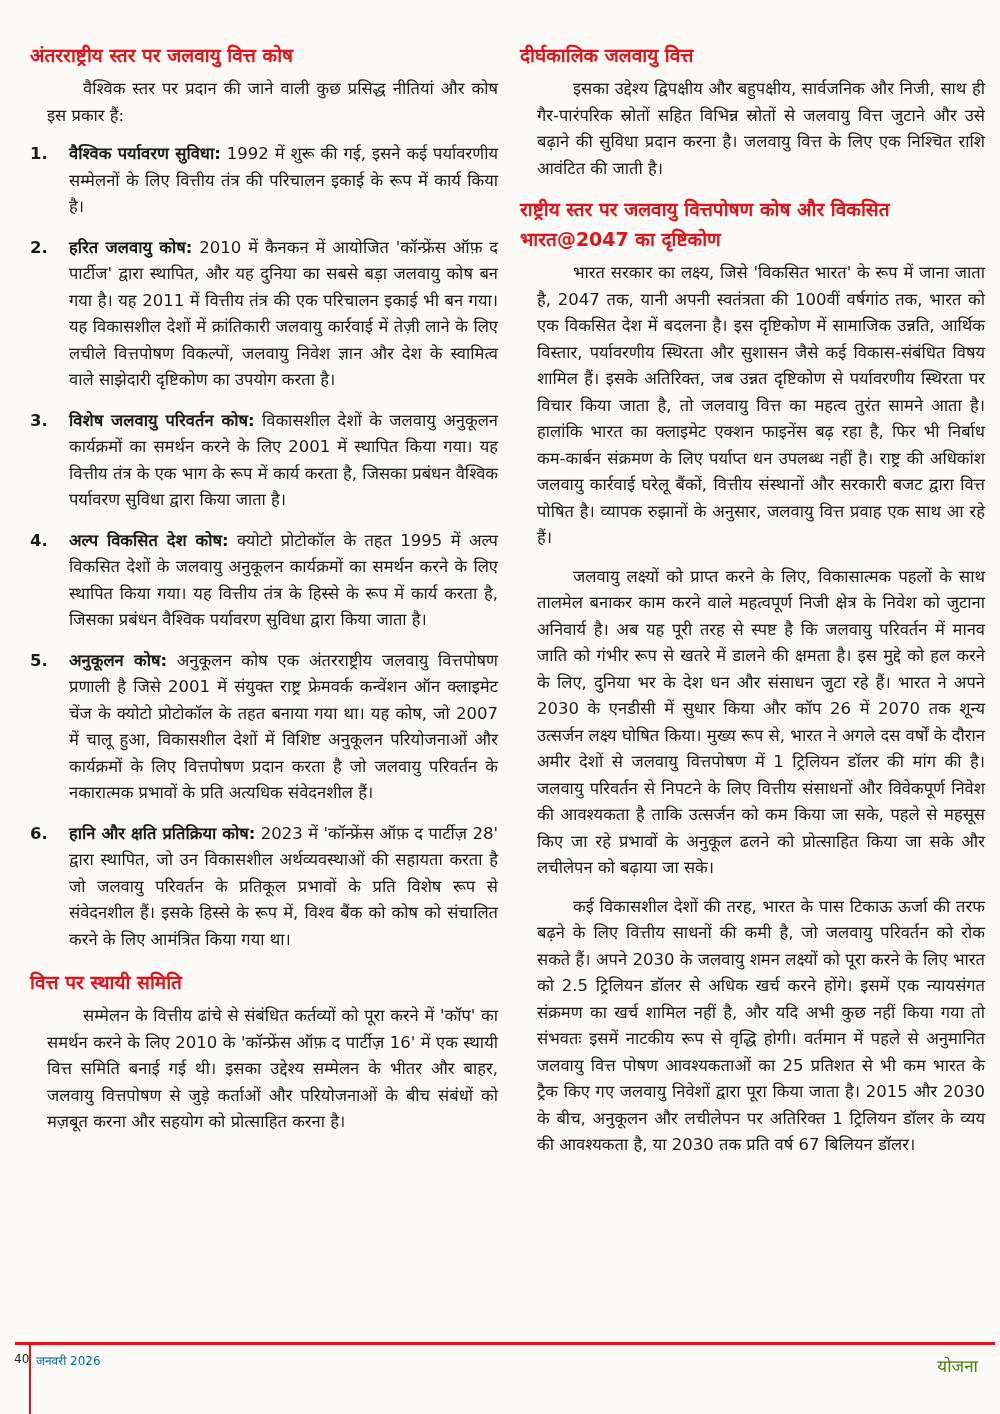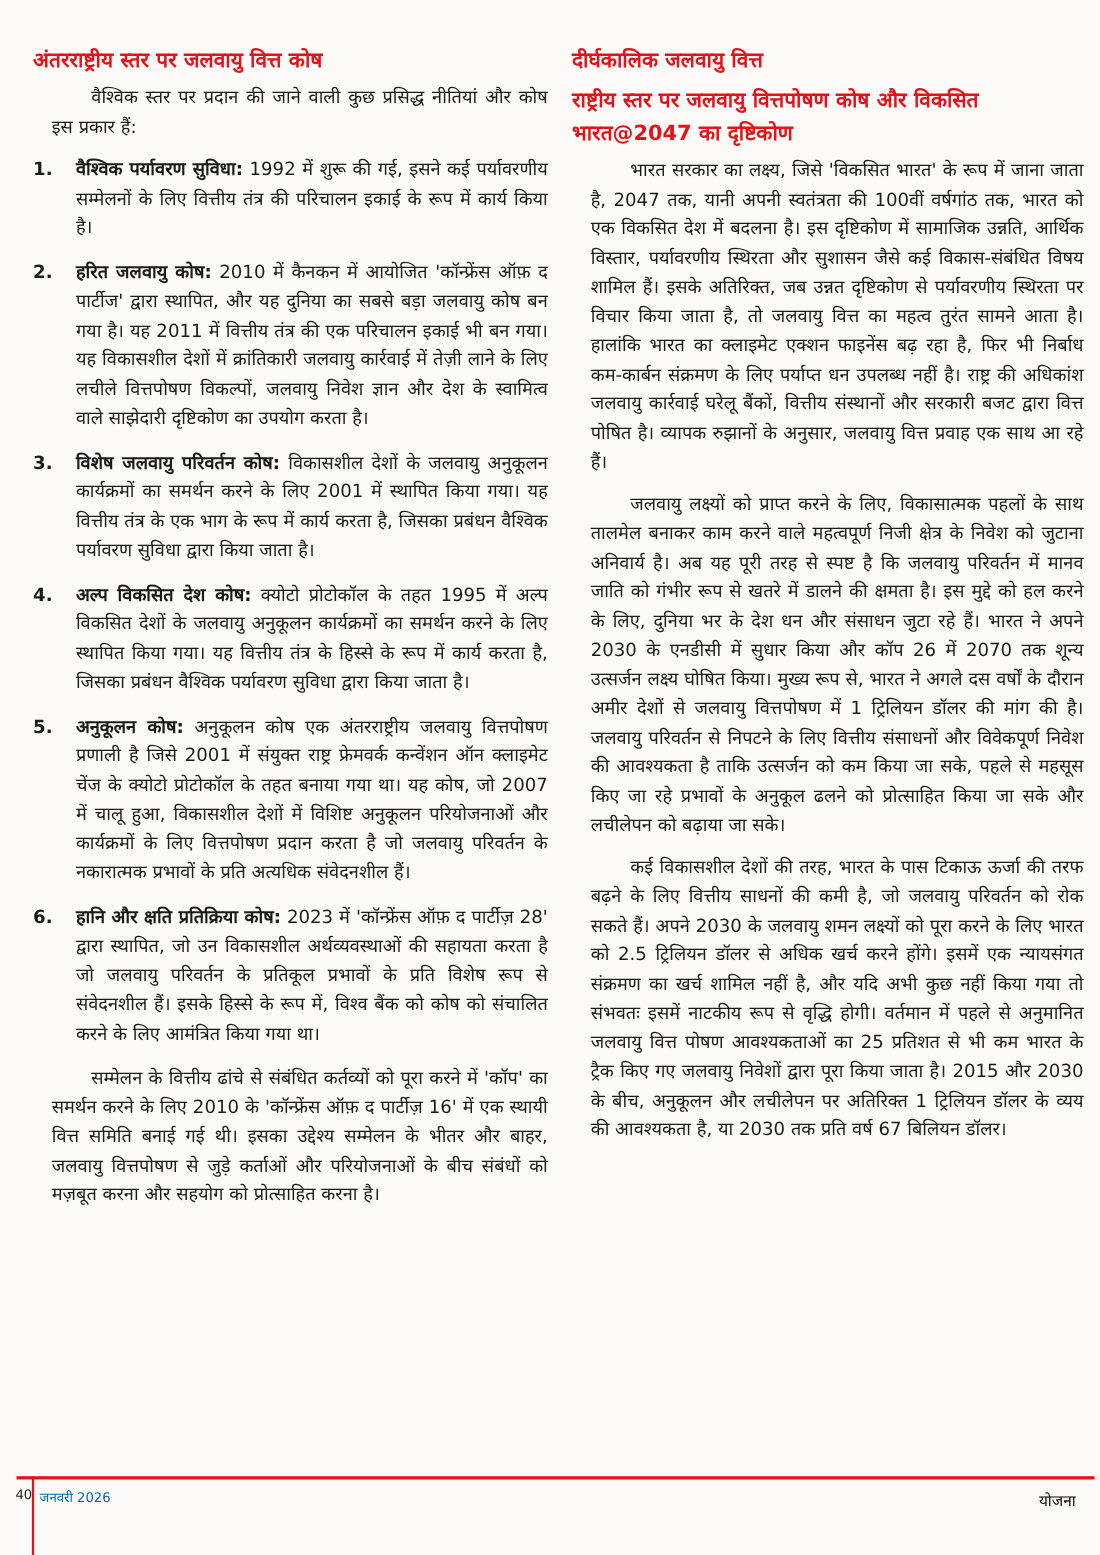--- a/index.html
+++ b/index.html
@@ -37,21 +37,21 @@
       position: absolute; left: 29px; top: 1344px; width: 2px; height: 70px;
       background: #e3121b;
     }
     .footer-page {
       position: absolute; left: 14px; top: 1352px; font-size: 12px; color: #222;
     }
     .footer-date {
       position: absolute; left: 36px; top: 1352px; font-size: 12px; color: #0369a1;
     }
     .footer-brand {
-      position: absolute; right: 22px; top: 1354px; font-size: 14px; color: #000000;
+      position: absolute; right: 22px; top: 1354px; font-size: 17px; color: #4d7c0f;
     }
   </style>
 </head>
 <body>
 
 <div class="page">
 
   <div class="col col-left">
     <h2 class="heading">अंतरराष्ट्रीय स्तर पर जलवायु वित्त कोष</h2>
     <p class="para">वैश्विक स्तर पर प्रदान की जाने वाली कुछ प्रसिद्ध नीतियां और कोष इस प्रकार हैं:</p>
@@ -76,25 +76,27 @@
       <li class="list-item">
         <span class="list-num">5.</span>
         <span class="list-title">अनुकूलन कोष:</span><span> अनुकूलन कोष एक अंतरराष्ट्रीय जलवायु वित्तपोषण प्रणाली है जिसे 2001 में संयुक्त राष्ट्र फ्रेमवर्क कन्वेंशन ऑन क्लाइमेट चेंज के क्योटो प्रोटोकॉल के तहत बनाया गया था। यह कोष, जो 2007 में चालू हुआ, विकासशील देशों में विशिष्ट अनुकूलन परियोजनाओं और कार्यक्रमों के लिए वित्तपोषण प्रदान करता है जो जलवायु परिवर्तन के नकारात्मक प्रभावों के प्रति अत्यधिक संवेदनशील हैं।</span>
       </li>
       <li class="list-item">
         <span class="list-num">6.</span>
         <span class="list-title">हानि और क्षति प्रतिक्रिया कोष:</span><span> 2023 में 'कॉन्फ्रेंस ऑफ़ द पार्टीज़ 28' द्वारा स्थापित, जो उन विकासशील अर्थव्यवस्थाओं की सहायता करता है जो जलवायु परिवर्तन के प्रतिकूल प्रभावों के प्रति विशेष रूप से संवेदनशील हैं। इसके हिस्से के रूप में, विश्व बैंक को कोष को संचालित करने के लिए आमंत्रित किया गया था।</span>
       </li>
     </ol>
 
+    <h2 class="heading">वित्त पर स्थायी समिति</h2>
     <p class="para">सम्मेलन के वित्तीय ढांचे से संबंधित कर्तव्यों को पूरा करने में 'कॉप' का समर्थन करने के लिए 2010 के 'कॉन्फ्रेंस ऑफ़ द पार्टीज़ 16' में एक स्थायी वित्त समिति बनाई गई थी। इसका उद्देश्य सम्मेलन के भीतर और बाहर, जलवायु वित्तपोषण से जुड़े कर्ताओं और परियोजनाओं के बीच संबंधों को मज़बूत करना और सहयोग को प्रोत्साहित करना है।</p>
   </div>
 
   <div class="col col-right">
     <h2 class="heading">दीर्घकालिक जलवायु वित्त</h2>
+    <p class="para">इसका उद्देश्य द्विपक्षीय और बहुपक्षीय, सार्वजनिक और निजी, साथ ही गैर-पारंपरिक स्रोतों सहित विभिन्न स्रोतों से जलवायु वित्त जुटाने और उसे बढ़ाने की सुविधा प्रदान करना है। जलवायु वित्त के लिए एक निश्चित राशि आवंटित की जाती है।</p>
 
     <h2 class="heading">राष्ट्रीय स्तर पर जलवायु वित्तपोषण कोष और विकसित भारत@2047 का दृष्टिकोण</h2>
     <p class="para">भारत सरकार का लक्ष्य, जिसे 'विकसित भारत' के रूप में जाना जाता है, 2047 तक, यानी अपनी स्वतंत्रता की 100वीं वर्षगांठ तक, भारत को एक विकसित देश में बदलना है। इस दृष्टिकोण में सामाजिक उन्नति, आर्थिक विस्तार, पर्यावरणीय स्थिरता और सुशासन जैसे कई विकास-संबंधित विषय शामिल हैं। इसके अतिरिक्त, जब उन्नत दृष्टिकोण से पर्यावरणीय स्थिरता पर विचार किया जाता है, तो जलवायु वित्त का महत्व तुरंत सामने आता है। हालांकि भारत का क्लाइमेट एक्शन फाइनेंस बढ़ रहा है, फिर भी निर्बाध कम-कार्बन संक्रमण के लिए पर्याप्त धन उपलब्ध नहीं है। राष्ट्र की अधिकांश जलवायु कार्रवाई घरेलू बैंकों, वित्तीय संस्थानों और सरकारी बजट द्वारा वित्त पोषित है। व्यापक रुझानों के अनुसार, जलवायु वित्त प्रवाह एक साथ आ रहे हैं।</p>
     <p class="para">जलवायु लक्ष्यों को प्राप्त करने के लिए, विकासात्मक पहलों के साथ तालमेल बनाकर काम करने वाले महत्वपूर्ण निजी क्षेत्र के निवेश को जुटाना अनिवार्य है। अब यह पूरी तरह से स्पष्ट है कि जलवायु परिवर्तन में मानव जाति को गंभीर रूप से खतरे में डालने की क्षमता है। इस मुद्दे को हल करने के लिए, दुनिया भर के देश धन और संसाधन जुटा रहे हैं। भारत ने अपने 2030 के एनडीसी में सुधार किया और कॉप 26 में 2070 तक शून्य उत्सर्जन लक्ष्य घोषित किया। मुख्य रूप से, भारत ने अगले दस वर्षों के दौरान अमीर देशों से जलवायु वित्तपोषण में 1 ट्रिलियन डॉलर की मांग की है। जलवायु परिवर्तन से निपटने के लिए वित्तीय संसाधनों और विवेकपूर्ण निवेश की आवश्यकता है ताकि उत्सर्जन को कम किया जा सके, पहले से महसूस किए जा रहे प्रभावों के अनुकूल ढलने को प्रोत्साहित किया जा सके और लचीलेपन को बढ़ाया जा सके।</p>
     <p class="para">कई विकासशील देशों की तरह, भारत के पास टिकाऊ ऊर्जा की तरफ बढ़ने के लिए वित्तीय साधनों की कमी है, जो जलवायु परिवर्तन को रोक सकते हैं। अपने 2030 के जलवायु शमन लक्ष्यों को पूरा करने के लिए भारत को 2.5 ट्रिलियन डॉलर से अधिक खर्च करने होंगे। इसमें एक न्यायसंगत संक्रमण का खर्च शामिल नहीं है, और यदि अभी कुछ नहीं किया गया तो संभवतः इसमें नाटकीय रूप से वृद्धि होगी। वर्तमान में पहले से अनुमानित जलवायु वित्त पोषण आवश्यकताओं का 25 प्रतिशत से भी कम भारत के ट्रैक किए गए जलवायु निवेशों द्वारा पूरा किया जाता है। 2015 और 2030 के बीच, अनुकूलन और लचीलेपन पर अतिरिक्त 1 ट्रिलियन डॉलर के व्यय की आवश्यकता है, या 2030 तक प्रति वर्ष 67 बिलियन डॉलर।</p>
   </div>
 
   <div class="footer-rule"></div>
   <div class="footer-vline"></div>
   <span class="footer-page">40</span>

